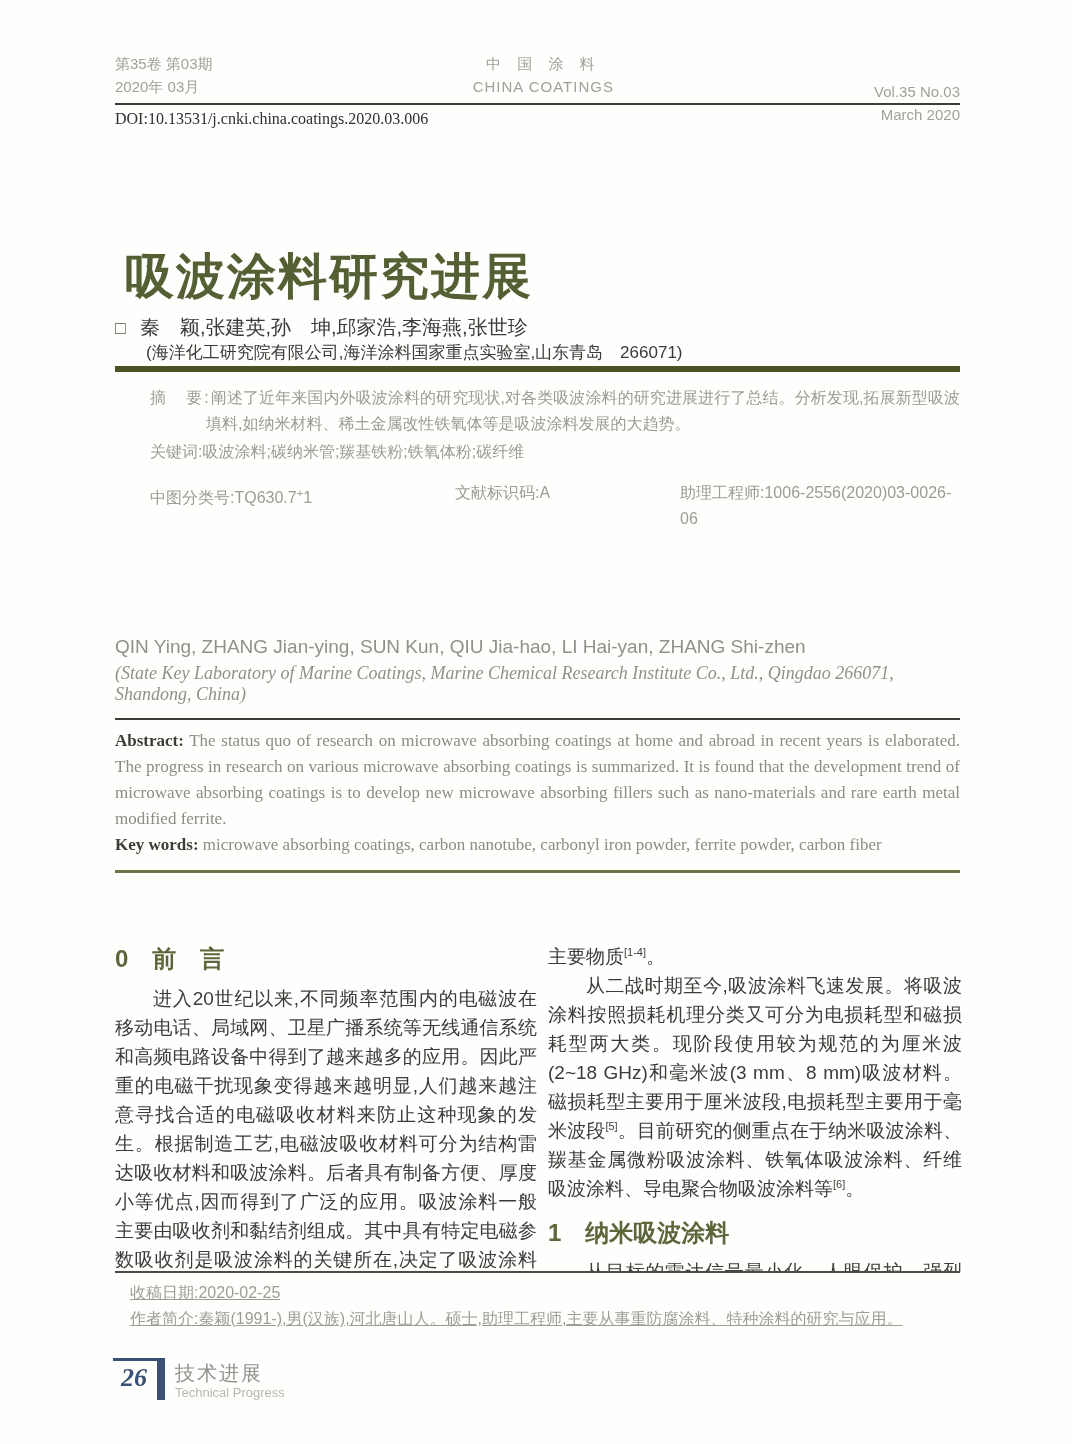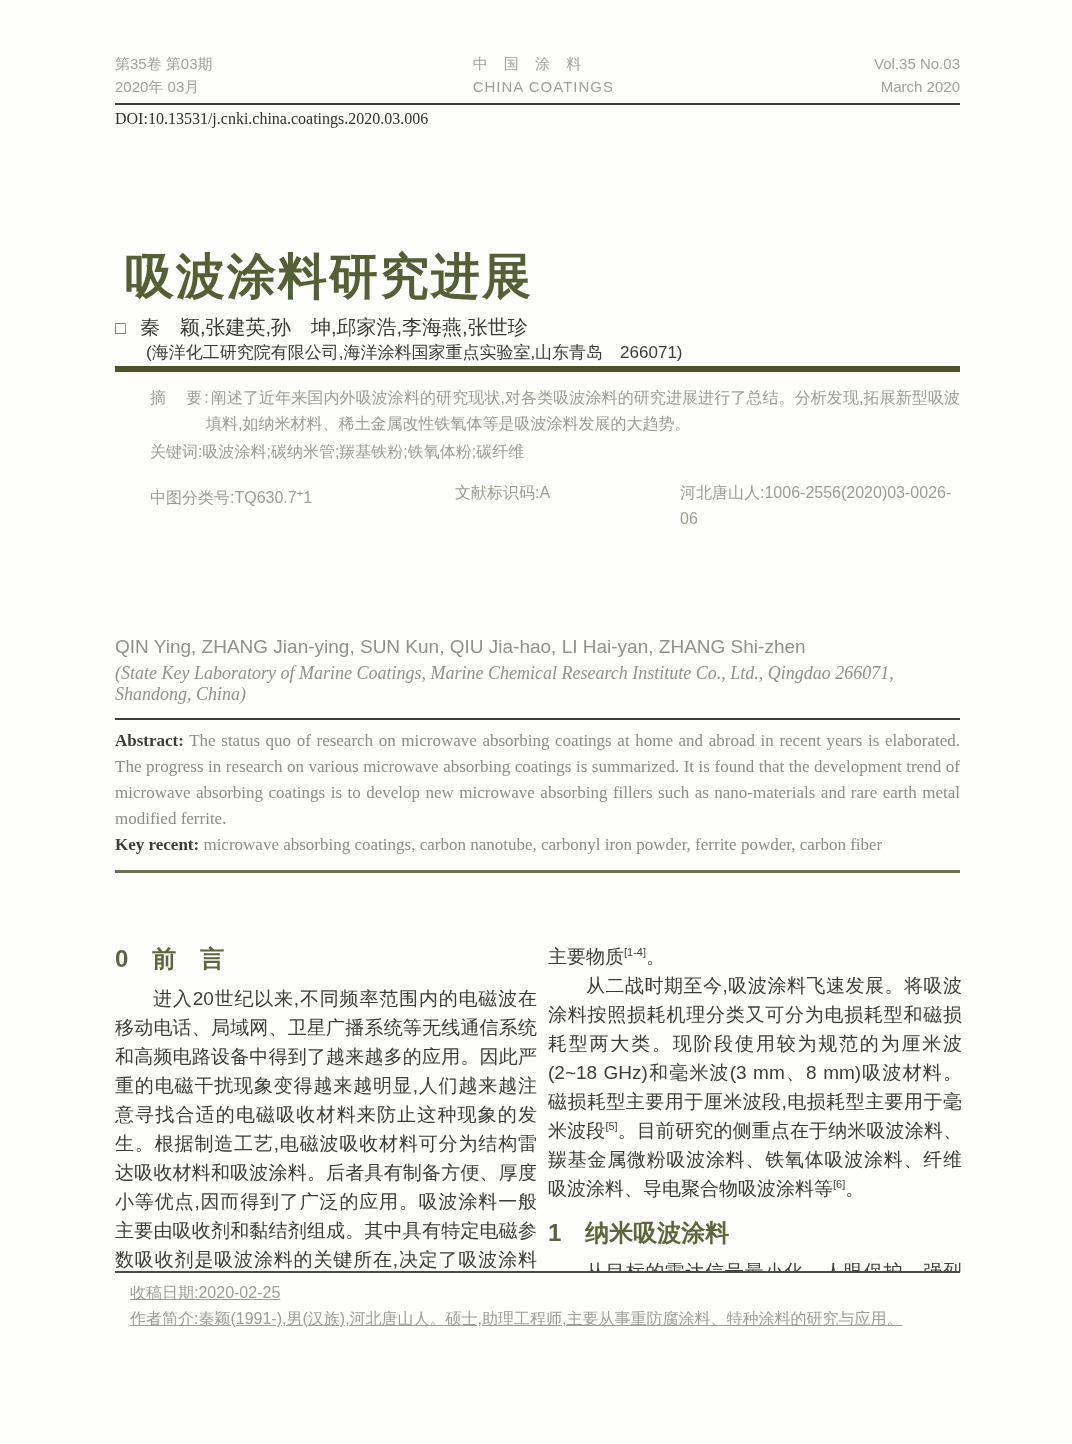--- a/index.html
+++ b/index.html
@@ -6,23 +6,23 @@
   .page {
     position:relative; width:1072px; height:1444px; margin:0 auto;
     background:#fefefc; overflow:hidden;
     font-family:"Liberation Sans", sans-serif; color:#3f3f3d;
   }
   
   .jheader { position:absolute; top:52px; left:115px; width:845px;
     display:flex; justify-content:space-between;
     font-size:15px; line-height:23px; color:#9fa29c; }
   .jh-left { text-align:left; }
-  .jh-center { letter-spacing:1px; }
+  .jh-center { text-align:center; letter-spacing:1px; }
   .jh-center .cn { letter-spacing:6px; }
-  .jh-right { text-align:right; }
+  .jh-right { text-align:right;margin-top:28px; }
   .jh-rule { position:absolute; top:103px; left:115px; width:845px; height:2px; background:#3c3c38; }
   .doi { position:absolute; top:110px; left:115px; font-family:"Liberation Serif", serif;
     font-size:16px; color:#2f2f2d; }
   
   .cn-title { position:absolute; top:232px; left:113px; margin:12px;
     font-size:49px; font-weight:bold; letter-spacing:2px; color:#545f33; }
   .cn-authors { position:absolute; top:314px; left:115px; font-size:20px; color:#3a3a38; }
   .cn-authors .marker { color:#5a5a56; margin-right:14px; font-size:18px; }
   .cn-affil { position:absolute; top:341px; left:146px; font-size:17px; color:#3a3a38; }
   .rule-thick { position:absolute; top:366px; left:115px; width:845px; height:6px; background:#4a5424; }
@@ -98,30 +98,30 @@
   </div>
   <div class="cn-affil">(海洋化工研究院有限公司,海洋涂料国家重点实验室,山东青岛　266071)</div>
   <div class="rule-thick"></div>
 
   <div class="cn-meta">
     <p class="cn-abstract"><span class="lbl">摘　要:</span><span>阐述了近年来国内外吸波涂料的研究现状,对各类吸波涂料的研究进展进行了总结。分析发现,拓展新型吸波填料,如纳米材料、稀土金属改性铁氧体等是吸波涂料发展的大趋势。</span></p>
     <p class="cn-keywords"><span>关键词:</span><span>吸波涂料;碳纳米管;羰基铁粉;铁氧体粉;碳纤维</span></p>
     <div class="clc-row">
       <span><span>中图分类号:</span><span>TQ630.7</span><sup>+</sup><span>1</span></span>
       <span><span>文献标识码:</span><span>A</span></span>
-      <span><span>河北唐山人:</span><span>1006-2556(2020)03-0026-06</span></span>
+      <span><span>助理工程师:</span><span>1006-2556(2020)03-0026-06</span></span>
     </div>
   </div>
 
   <div class="en-block">
     <div class="en-authors">QIN Ying, ZHANG Jian-ying, SUN Kun, QIU Jia-hao, LI Hai-yan, ZHANG Shi-zhen</div>
     <div class="en-affil">(State Key Laboratory of Marine Coatings, Marine Chemical Research Institute Co., Ltd., Qingdao 266071, Shandong, China)</div>
     <div class="rule-thin"></div>
     <p class="en-abstract"><b>Abstract:</b> <span>The status quo of research on microwave absorbing coatings at home and abroad in recent years is elaborated. The progress in research on various microwave absorbing coatings is summarized. It is found that the development trend of microwave absorbing coatings is to develop new microwave absorbing fillers such as nano-materials and rare earth metal modified ferrite.</span></p>
-    <p class="en-keywords"><b>Key recent:</b> <span>microwave absorbing coatings, carbon nanotube, carbonyl iron powder, ferrite powder, carbon fiber</span></p>
+    <p class="en-keywords"><b>Key words:</b> <span>microwave absorbing coatings, carbon nanotube, carbonyl iron powder, ferrite powder, carbon fiber</span></p>
     <div class="rule-olive"></div>
   </div>
 
   <div class="body-cols">
     <div class="col">
       <h3 class="sec-h">0　前　言</h3>
       <p class="p-indent">进入20世纪以来,不同频率范围内的电磁波在移动电话、局域网、卫星广播系统等无线通信系统和高频电路设备中得到了越来越多的应用。因此严重的电磁干扰现象变得越来越明显,人们越来越注意寻找合适的电磁吸收材料来防止这种现象的发生。根据制造工艺,电磁波吸收材料可分为结构雷达吸收材料和吸波涂料。后者具有制备方便、厚度小等优点,因而得到了广泛的应用。吸波涂料一般主要由吸收剂和黏结剂组成。其中具有特定电磁参数吸收剂是吸波涂料的关键所在,决定了吸波涂料的吸波性能;黏结剂是成膜物质,是使涂层牢固黏附于基材表面上形成连续膜的</p>
     </div>
     <div class="col">
       <p class="p-noindent"><span>主要物质</span><sup>[1-4]</sup><span>。</span></p>
@@ -130,14 +130,23 @@
       <p class="p-indent">从目标的雷达信号最小化、人眼保护、强烈激光</p>
     </div>
   </div>
 
   <div class="foot-rule"></div>
   <div class="footnotes">
     <div>收稿日期:2020-02-25</div>
     <div>作者简介:秦颖(1991-),男(汉族),河北唐山人。硕士,助理工程师,主要从事重防腐涂料、特种涂料的研究与应用。</div>
   </div>
 
+  <div class="page-badge">
+    <div class="badge-num-box">
+      <span class="badge-num">26</span>
+    </div>
+    <div class="badge-labels">
+      <div class="badge-cn">技术进展</div>
+      <div class="badge-en">Technical Progress</div>
+    </div>
+  </div>
 
 </div>
 
 </body></html>

